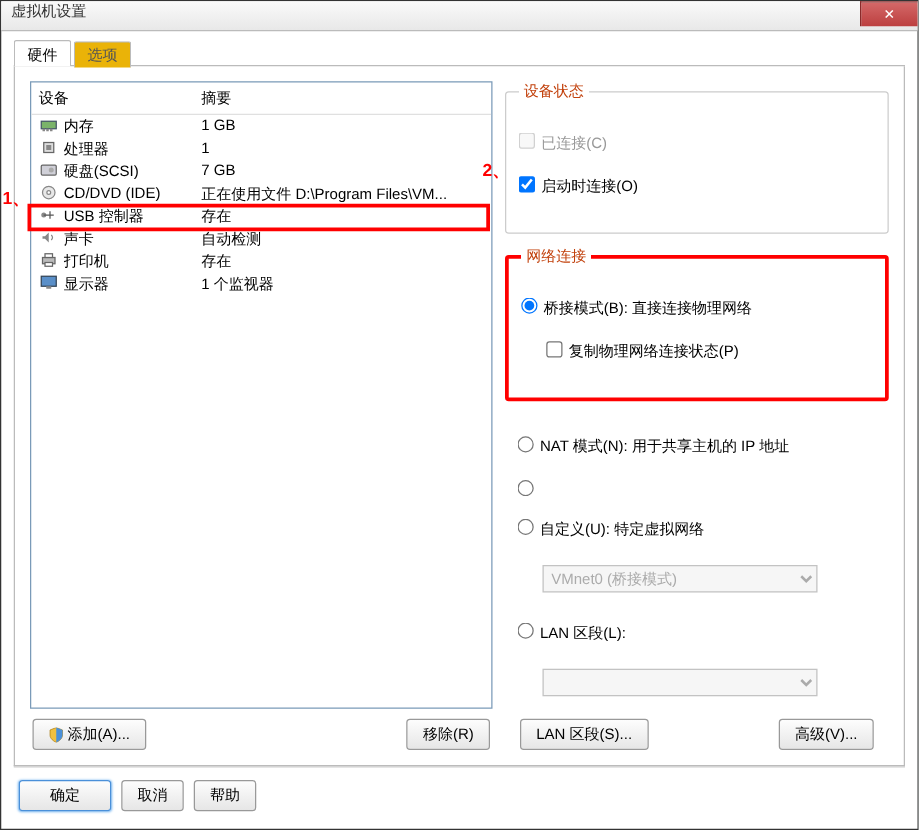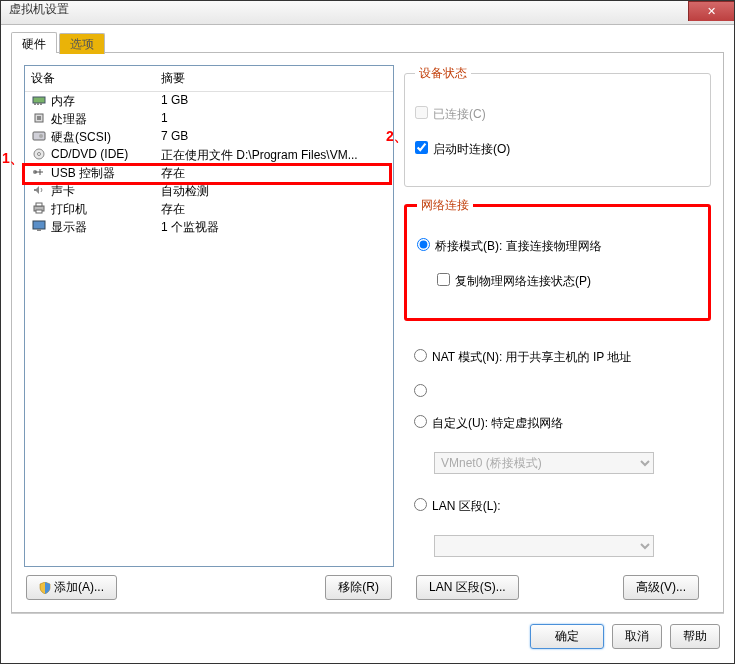--- a/index.html
+++ b/index.html
@@ -26,21 +26,21 @@
 .btnrow { display: flex; justify-content: space-between; gap: 8px; padding: 8px 2px 0 2px; }
 button { padding: 3px 12px; border: 1px solid #999; background: linear-gradient(#fdfdfd,#e6e6e6); border-radius: 3px; cursor: pointer; }
 button.primary { border: 1px solid #4a90d9; box-shadow: 0 0 2px #6bb0f0; padding: 3px 24px; }
 fieldset { border: 1px solid #ccc; border-radius: 3px; padding: 6px 10px 10px 10px; margin: 0; }
 legend { color: #c2410c; padding: 0 4px; margin-top: 28px; }
 fieldset.hl { border: 3px solid #ff0000; }
 .chk, .rad { display: flex; align-items: flex-start; gap: 5px; margin: 18px 0; }
 .chk input, .rad input { margin: 0; }
 .indent { margin-left: 20px; }
 .sel { width: 220px; margin: 2px 0 6px 20px; padding: 2px; border: 1px solid #aaa; background: #f3f3f3; color: #888; }
-.footer { border-top: 1px solid #ccc; padding: 10px 4px 0 4px; display: flex; justify-content: flex-end; gap: 8px; }
+.footer { border-top: 1px solid #ccc; padding: 10px 4px 0 4px; display: flex; gap: 8px; }
 .annot { position: absolute; color: #ff0000; font-size: 14px; font-weight: bold; }
 .red-outline { position: absolute; border: 3px solid #ff0000; pointer-events: none; }
 .addshield { width:12px;height:12px;display:inline-block;vertical-align:middle;margin-right:3px; }
 svg { display: block; }
 </style>
 </head>
 <body>
 
 <div class="window">
   <div class="titlebar">

